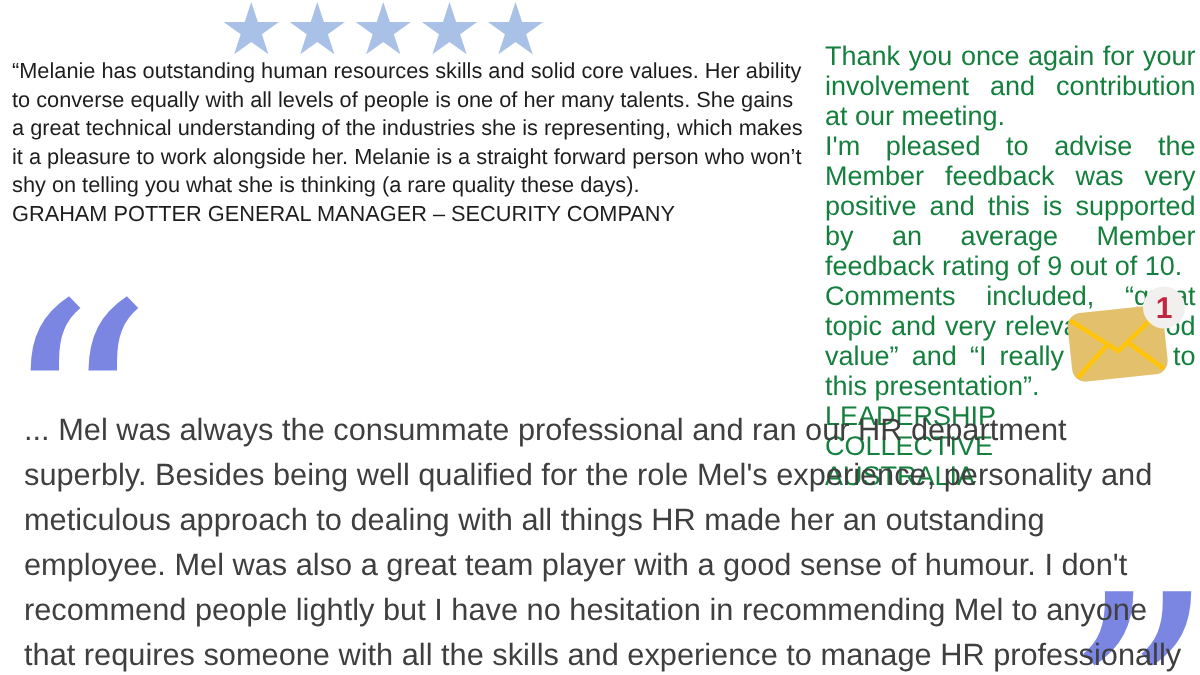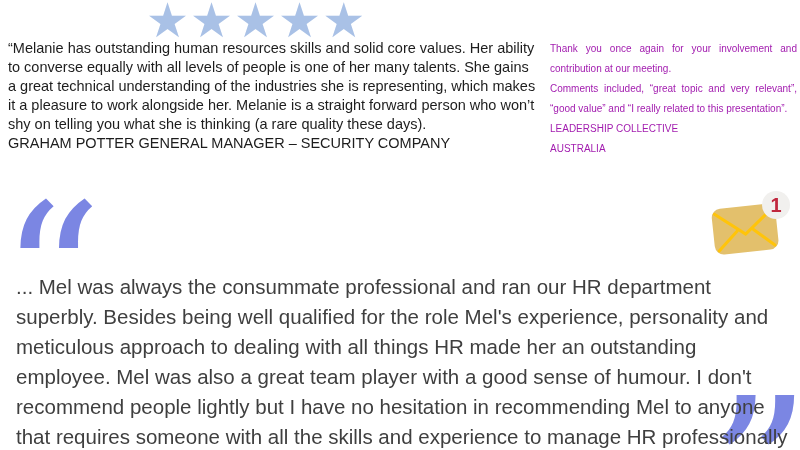--- a/index.html
+++ b/index.html
@@ -27,23 +27,23 @@
     position:absolute; left:8px; top:39px; width:530px;
     font-weight:normal;
     font-size:14.5px; line-height:19px;
     color:#1d1d1d;
     z-index:2;
   }
   .left-testimonial p { margin:0; }
 
   
   .right-testimonial {
-    position:absolute; left:550px; top:39px; width:247px;
-    font-size:10px; line-height:20px;
-    color:#a21caf;
+    position:absolute; left:550px; top:27px; width:247px;
+    font-size:18px; line-height:20px;
+    color:#15803d;
     text-align:justify;
     z-index:2;
   }
   .right-testimonial p { margin:0; }
   .right-attrib { width:180px; text-align:left; }
 
   
   .envelope {
     position:absolute; left:706px; top:190px;
     z-index:3;
@@ -83,20 +83,21 @@
 
   <div class="stars"><span>★</span><span>★</span><span>★</span><span>★</span><span>★</span></div>
 
   <div class="left-testimonial">
     <p>“Melanie has outstanding human resources skills and solid core values. Her ability to converse equally with all levels of people is one of her many talents. She gains a great technical understanding of the industries she is representing, which makes it a pleasure to work alongside her. Melanie is a straight forward person who won’t shy on telling you what she is thinking (a rare quality these days).</p>
     <p>GRAHAM POTTER GENERAL MANAGER – SECURITY COMPANY</p>
   </div>
 
   <div class="right-testimonial">
     <p>Thank you once again for your involvement and contribution at our meeting.</p>
+    <p>I'm pleased to advise the Member feedback was very positive and this is supported by an average Member feedback rating of 9 out of 10.</p>
     <p>Comments included, “great topic and very relevant”, “good value” and “I really related to this presentation”.</p>
     <p class="right-attrib">LEADERSHIP COLLECTIVE AUSTRALIA</p>
   </div>
 
   <div class="envelope">
     <svg width="90" height="74" viewBox="0 0 90 74">
       <g transform="rotate(-6 40 38)">
         <rect x="7" y="16" width="64" height="46" rx="9" fill="#e3c06c"></rect>
         <path d="M10 21 L39 44 L68 21" stroke="#ffc40a" stroke-width="3" fill="none" stroke-linecap="round"></path>
         <path d="M11 58 L31 40" stroke="#ffc40a" stroke-width="3" stroke-linecap="round"></path>

